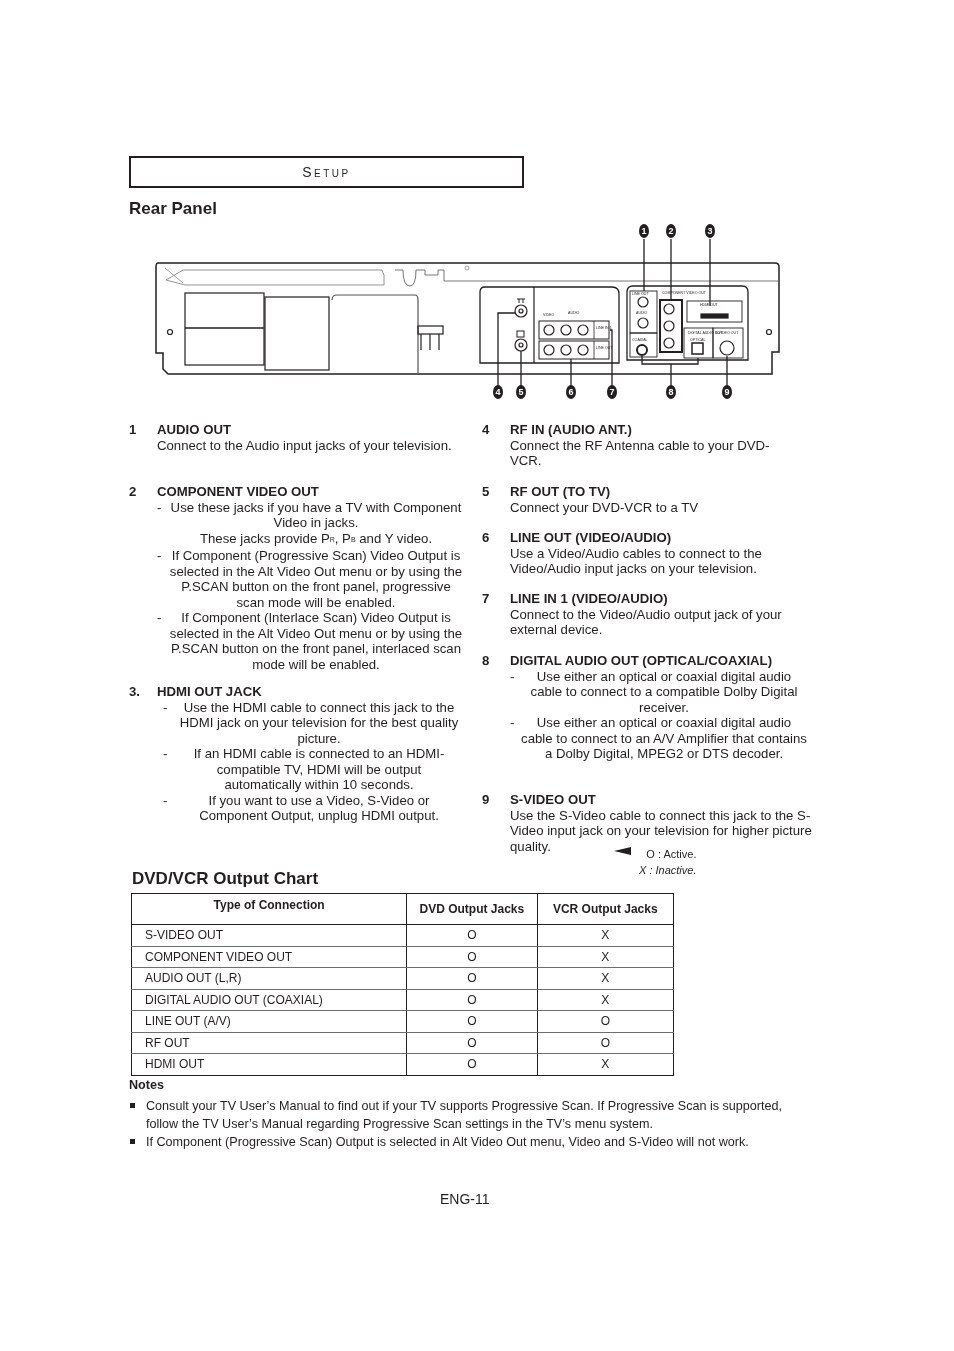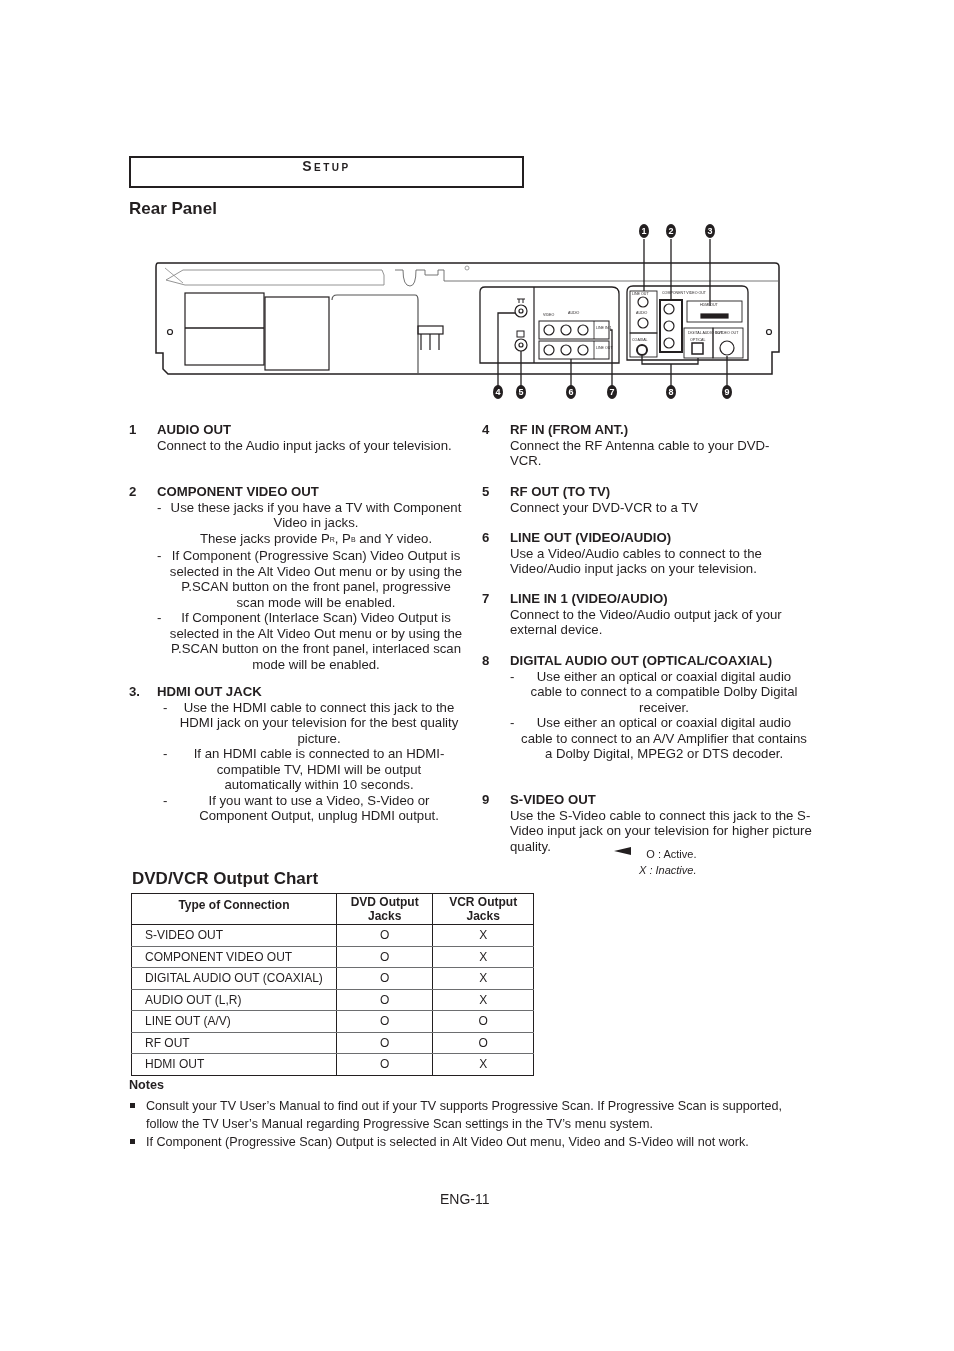--- a/index.html
+++ b/index.html
@@ -2,39 +2,39 @@
 <html><head>
 <meta charset="utf-8">
 <style>
   html, body { margin:0; padding:0; background:#ffffff; }
   body { width:954px; height:1351px; position:relative; overflow:hidden;
          font-family:"Liberation Sans", sans-serif; color:#231f20; }
   .abs { position:absolute; }
 
   
   .section-box { left:129px; top:156px; width:395px; height:32px; border:2px solid #231f20; box-sizing:border-box;
-                 display:flex; justify-content:center;font-weight:bold; }
+                 display:flex; align-items:center; justify-content:center; }
   .section-box span { font-size:14px; letter-spacing:2.5px; font-variant:small-caps; }
   .h2 { font-weight:bold; font-size:17px; }
 
   
   .diagram { left:150px; top:220px; width:640px; height:185px; }
 
   
   .item { font-size:13.2px; line-height:15.5px; }
   .item .num { position:absolute; left:0; top:0; font-weight:bold; }
   .item .title { font-weight:bold; margin-left:28px; }
   .item .body { margin-left:28px; }
   .item .dash { display:flex; }
   .item .dash .d { width:11px; flex:none; }
   .item .dash .t { flex:1;text-align:center; }
   sub.sm { font-size:7px; vertical-align:baseline; position:relative; top:-1px; }
 
   
-  table.chart { border-collapse:collapse; position:absolute; left:131px; top:893px; width:403px;
+  table.chart { border-collapse:collapse; position:absolute; left:131px; top:893px; width:543px;
                 font-size:12px; }
   table.chart th, table.chart td { border:1px solid #231f20; padding:0; }
   table.chart th { font-weight:bold; font-size:12px; height:26px; }
   table.chart td { height:20.5px; border-top:1px solid #6d6e70; border-bottom:1px solid #6d6e70; }
   table.chart td.lab { padding-left:13px; }
   table.chart td.c { text-align:center; }
   table.chart tr:last-child td { border-bottom:1px solid #231f20; }
 
   .legend { left:614px; top:846px; font-size:11px; line-height:16px;text-align:right; }
   .legend .arrow { position:absolute; left:0; top:1px; width:0; height:0;
@@ -220,21 +220,21 @@
       </div>
     <div class="dash">
         <span class="d" style="width:16px;">-</span>
         <span class="t">If you want to use a Video, S-Video or Component Output, unplug HDMI output.</span>
       </div>
   </div>
 </div>
 
 <div class="abs item" style="left:482px; top:422px; width:310px;">
   <span class="num">4</span>
-  <div class="title">RF IN (FROM ANT.)</div>
+  <div class="title">RF IN (AUDIO ANT.)</div>
   <div class="body">Connect the RF Antenna cable to your DVD-VCR.</div>
 </div>
 <div class="abs item" style="left:482px; top:484px; width:310px;">
   <span class="num">5</span>
   <div class="title">RF OUT (TO TV)</div>
   <div class="body">Connect your DVD-VCR to a TV</div>
 </div>
 <div class="abs item" style="left:482px; top:530px; width:310px;">
   <span class="num">6</span>
   <div class="title">LINE OUT (VIDEO/AUDIO)</div>
@@ -283,26 +283,26 @@
         <td class="lab">S-VIDEO OUT</td>
         <td class="c">O</td>
         <td class="c">X</td>
       </tr>
   <tr>
         <td class="lab">COMPONENT VIDEO OUT</td>
         <td class="c">O</td>
         <td class="c">X</td>
       </tr>
   <tr>
+        <td class="lab">AUDIO OUT (L,R)</td>
+        <td class="c">O</td>
+        <td class="c">X</td>
+      </tr>
+  <tr>
         <td class="lab">DIGITAL AUDIO OUT (COAXIAL)</td>
-        <td class="c">O</td>
-        <td class="c">X</td>
-      </tr>
-  <tr>
-        <td class="lab">AUDIO OUT (L,R)</td>
         <td class="c">O</td>
         <td class="c">X</td>
       </tr>
   <tr>
         <td class="lab">LINE OUT (A/V)</td>
         <td class="c">O</td>
         <td class="c">O</td>
       </tr>
   <tr>
         <td class="lab">RF OUT</td>

